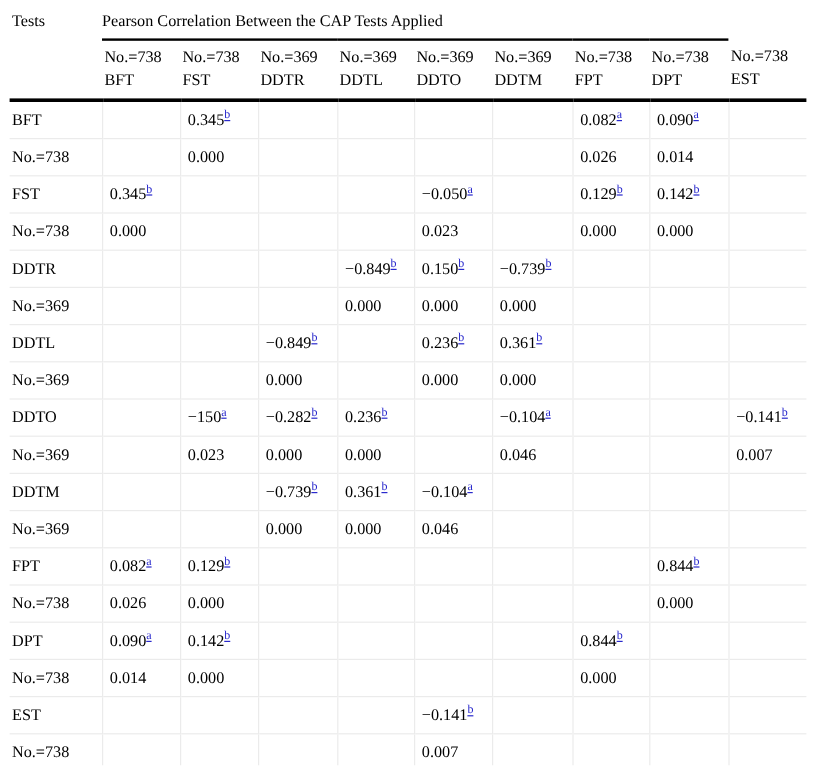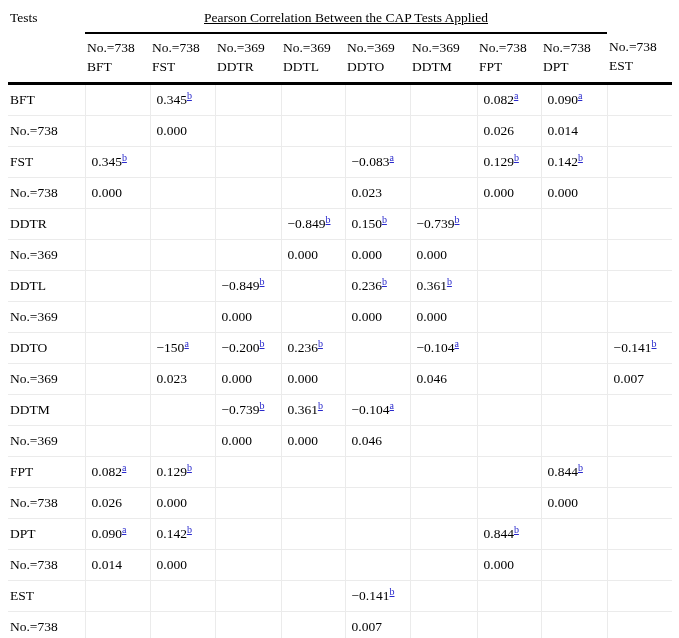--- a/index.html
+++ b/index.html
@@ -25,24 +25,22 @@
   col.c-ddtr{width:66px;} col.c-ddtl{width:64px;}
   col.c-ddto{width:65px;} col.c-ddtm{width:67px;}
   col.c-fpt{width:64px;}  col.c-dpt{width:66px;}
   col.c-est{width:65px;}
   thead th{
     font-weight:normal;text-align:left;vertical-align:top;
     padding:2px 0 0 2px;
   }
   thead tr.toprow th{height:22px;}
   th.span-title{
-    text-align:center;
     border-bottom:2px solid var(--rule);
     padding-left:0;
-    text-decoration:underline;
   }
   thead tr.colrow th{
     height:44px;
     border-bottom:3px solid var(--rule);
     padding-top:4px;
   }
   th.tests-h{border-bottom:3px solid var(--rule);}
   .nline,.tline{line-height:19px;white-space:nowrap;}
   tbody td{
     height:30px;
@@ -148,21 +146,21 @@
           <td><span>0.026</span></td>
           <td><span>0.014</span></td>
           <td></td>
         </tr>
         <tr>
           <td class="rowlabel">FST</td>
           <td><span>0.345</span><sup class="fn">b</sup></td>
           <td></td>
           <td></td>
           <td></td>
-          <td><span>−0.083</span><sup class="fn">a</sup></td>
+          <td><span>−0.050</span><sup class="fn">a</sup></td>
           <td></td>
           <td><span>0.129</span><sup class="fn">b</sup></td>
           <td><span>0.142</span><sup class="fn">b</sup></td>
           <td></td>
         </tr>
         <tr>
           <td class="rowlabel">No.=738</td>
           <td><span>0.000</span></td>
           <td></td>
           <td></td>
@@ -218,21 +216,21 @@
           <td><span>0.000</span></td>
           <td><span>0.000</span></td>
           <td></td>
           <td></td>
           <td></td>
         </tr>
         <tr>
           <td class="rowlabel">DDTO</td>
           <td></td>
           <td><span>−150</span><sup class="fn">a</sup></td>
-          <td><span>−0.200</span><sup class="fn">b</sup></td>
+          <td><span>−0.282</span><sup class="fn">b</sup></td>
           <td><span>0.236</span><sup class="fn">b</sup></td>
           <td></td>
           <td><span>−0.104</span><sup class="fn">a</sup></td>
           <td></td>
           <td></td>
           <td><span>−0.141</span><sup class="fn">b</sup></td>
         </tr>
         <tr>
           <td class="rowlabel">No.=369</td>
           <td></td>

